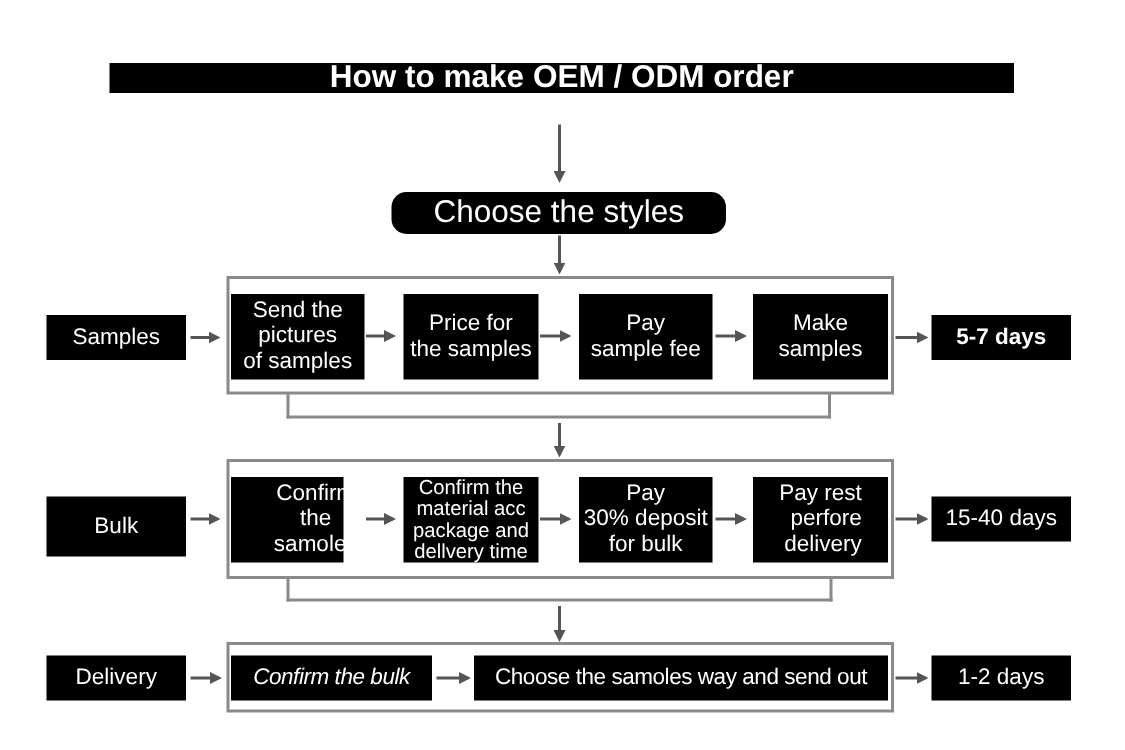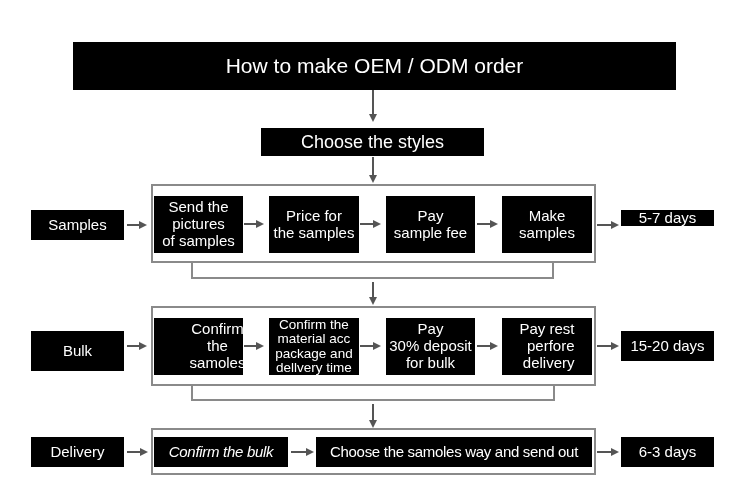--- a/index.html
+++ b/index.html
@@ -5,21 +5,21 @@
   html, body { margin:0; padding:0; background:#ffffff; }
   body { width:750px; height:500px; position:relative; overflow:hidden;
          font-family:"Liberation Sans", sans-serif; }
   .blk { position:absolute; background:#000; color:#fff; display:flex;
          align-items:center; justify-content:center; text-align:center;
          box-sizing:border-box; line-height:1.12; white-space:pre-line; }
   .frame { position:absolute; border:2px solid #8a8a8a; box-sizing:border-box; background:transparent; }
   .bracket { position:absolute; border:2px solid #8a8a8a; border-top:none; box-sizing:border-box; }
   svg.arrows { position:absolute; left:0; top:0; }
   .title { font-size:21px; }
-  .sub { font-size:18px; }
+  .sub { font-size:21px;border-radius:10px; }
   .lbl { font-size:15px; }
   .step { font-size:15px; }
   .step.small { font-size:13.5px; line-height:1.05; }
   .step.cond { font-size:15px; letter-spacing:-0.3px; }
 </style>
 </head>
 <body>
 
 <svg class="arrows" width="750" height="500">
   <defs>
@@ -43,55 +43,55 @@
   <line x1="244" y1="346" x2="262" y2="346" stroke="#555" stroke-width="2" marker-end="url(#ah)"></line>
   <line x1="360" y1="346" x2="379" y2="346" stroke="#555" stroke-width="2" marker-end="url(#ah)"></line>
   <line x1="477" y1="346" x2="496" y2="346" stroke="#555" stroke-width="2" marker-end="url(#ah)"></line>
   <line x1="597" y1="346" x2="617" y2="346" stroke="#555" stroke-width="2" marker-end="url(#ah)"></line>
 
   <line x1="127" y1="452" x2="146" y2="452" stroke="#555" stroke-width="2" marker-end="url(#ah)"></line>
   <line x1="291" y1="452" x2="312" y2="452" stroke="#555" stroke-width="2" marker-end="url(#ah)"></line>
   <line x1="597" y1="452" x2="617" y2="452" stroke="#555" stroke-width="2" marker-end="url(#ah)"></line>
 </svg>
 
-<div class="blk title" style="left:73px;top:42px;width:603px;height:48px;">How to make OEM / ODM order</div>
+<div class="blk title" style="left:73px;top:42px;width:603px;height:20px;font-weight:bold;">How to make OEM / ODM order</div>
 
 <div class="blk sub" style="left:261px;top:128px;width:223px;height:28px;">Choose the styles</div>
 
 <div class="frame" style="left:151px;top:184px;width:445px;height:79px;"></div>
 <div class="bracket" style="left:191px;top:262px;width:363px;height:17px;"></div>
 
 <div class="blk lbl" style="left:31px;top:210px;width:93px;height:30px;">Samples</div>
 <div class="blk step" style="left:154px;top:196px;width:89px;height:57px;">Send the
 pictures
 of samples</div>
 <div class="blk step" style="left:269px;top:196px;width:90px;height:57px;">Price for
 the samples</div>
 <div class="blk step" style="left:386px;top:196px;width:89px;height:57px;">Pay
 sample fee</div>
 <div class="blk step" style="left:502px;top:196px;width:90px;height:57px;">Make
 samples</div>
-<div class="blk lbl" style="left:621px;top:210px;width:93px;height:16px;">5-7 days</div>
+<div class="blk lbl" style="left:621px;top:210px;width:93px;height:30px;font-weight:bold;">5-7 days</div>
 
 <div class="frame" style="left:151px;top:306px;width:445px;height:80px;"></div>
 <div class="bracket" style="left:191px;top:385px;width:364px;height:16px;"></div>
 
 <div class="blk lbl" style="left:31px;top:331px;width:93px;height:40px;">Bulk</div>
-<div class="blk step" style="left:154px;top:318px;width:89px;height:57px;padding-left:38px;">Confirm
+<div class="blk step" style="left:154px;top:318px;width:75px;height:57px;padding-left:38px;">Confirm
 the samoles</div>
 <div class="blk step small" style="left:269px;top:318px;width:90px;height:57px;">Confirm the
 material acc
 package and
 dellvery time</div>
 <div class="blk step" style="left:386px;top:318px;width:89px;height:57px;">Pay
 30% deposit
 for bulk</div>
 <div class="blk step" style="left:502px;top:318px;width:90px;height:57px;text-align:right;">Pay rest
 perfore
 delivery</div>
-<div class="blk lbl" style="left:621px;top:331px;width:93px;height:30px;">15-20 days</div>
+<div class="blk lbl" style="left:621px;top:331px;width:93px;height:30px;">15-40 days</div>
 
 <div class="frame" style="left:151px;top:428px;width:445px;height:47px;"></div>
 
 <div class="blk lbl" style="left:31px;top:437px;width:93px;height:30px;">Delivery</div>
 <div class="blk step cond" style="left:154px;top:437px;width:134px;height:30px;font-style:italic;">Confirm the bulk</div>
 <div class="blk step cond" style="left:316px;top:437px;width:276px;height:30px;">Choose the samoles way and send out</div>
-<div class="blk lbl" style="left:621px;top:437px;width:93px;height:30px;">6-3 days</div>
+<div class="blk lbl" style="left:621px;top:437px;width:93px;height:30px;">1-2 days</div>
 
 </body></html>

